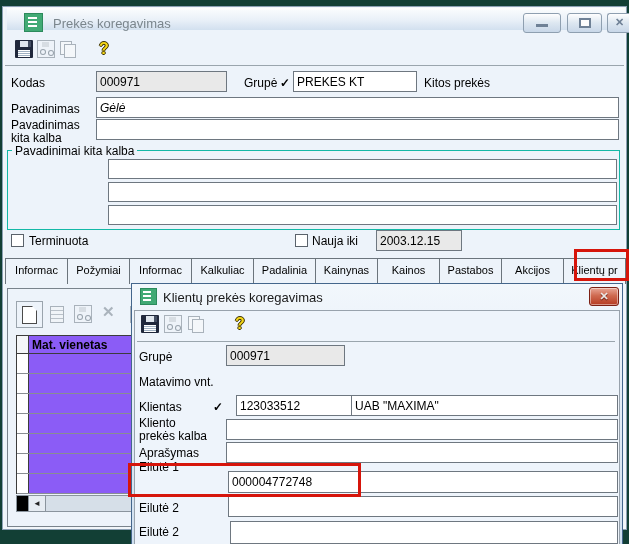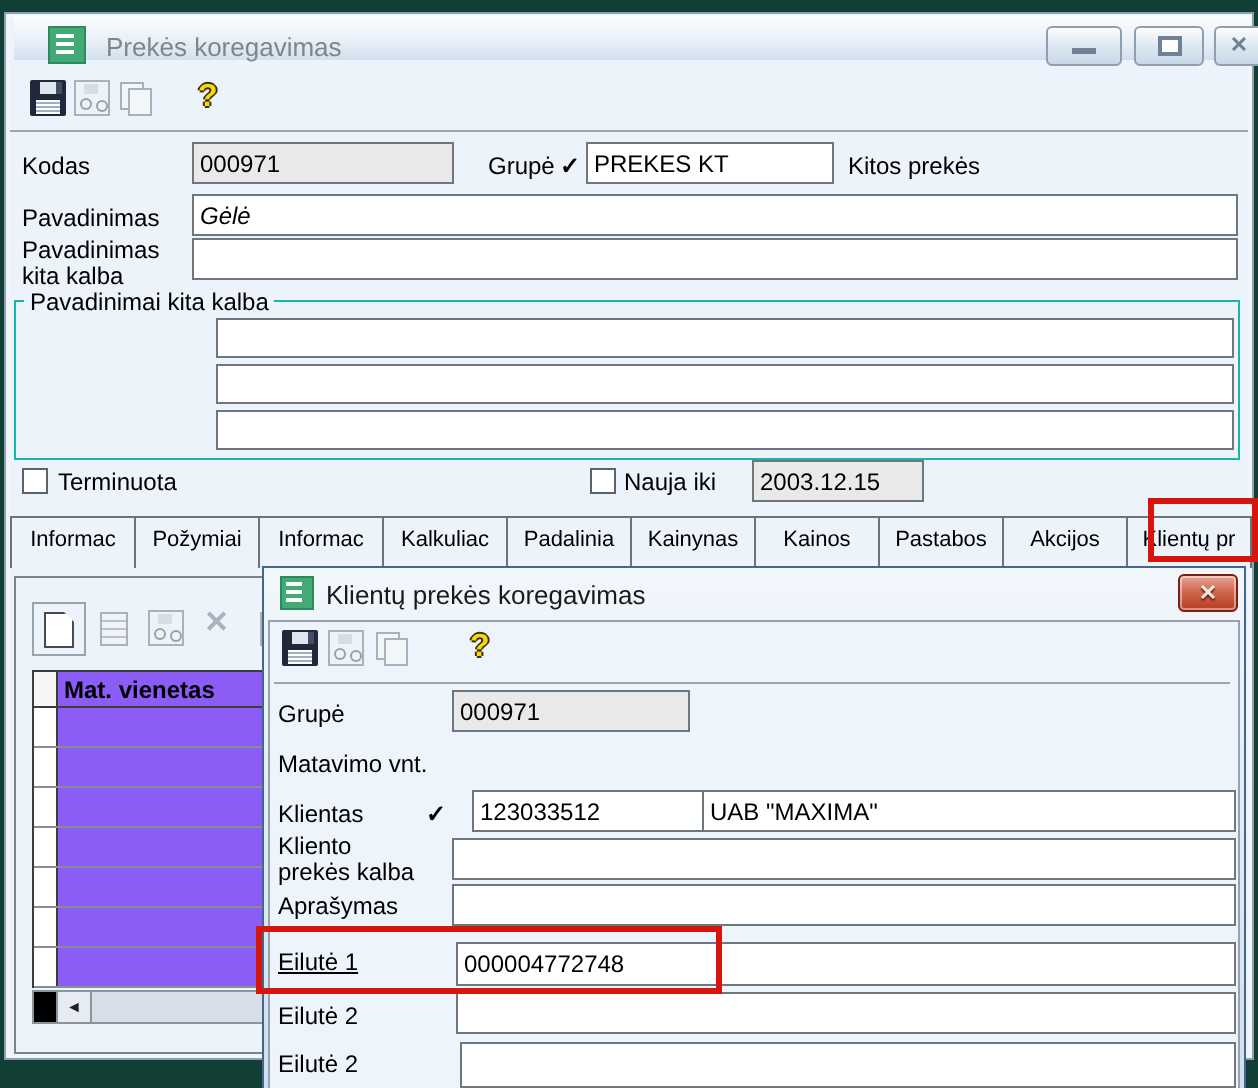--- a/index.html
+++ b/index.html
@@ -251,21 +251,21 @@
 
       <div class="lbl" style="left:4px;top:106px;">
         <span>Kliento</span><br>
         <span>prekės kalba</span>
       </div>
       <input class="fld" style="left: 91px; top: 108px; width: 392px;" value="">
 
       <div class="lbl" style="left:4px;top:136px;">Aprašymas</div>
       <input class="fld" style="left: 91px; top: 131px; width: 392px;" value="">
 
-      <div class="lbl" style="left:4px;top:164px;text-decoration:underline;">Eilutė 1</div>
+      <div class="lbl" style="left:4px;top:150px;">Eilutė 1</div>
       <input class="fld" style="left: 93px; top: 160px; width: 390px; height: 22px;" value="000004772748">
 
       <div class="lbl" style="left:4px;top:191px;">Eilutė 2</div>
       <input class="fld" style="left: 93px; top: 185px; width: 390px;" value="">
 
       <div class="lbl" style="left:4px;top:215px;">Eilutė 2</div>
       <input class="fld" style="left: 95px; top: 210px; width: 388px; height: 23px;" value="">
     </div>
   </div>
 

